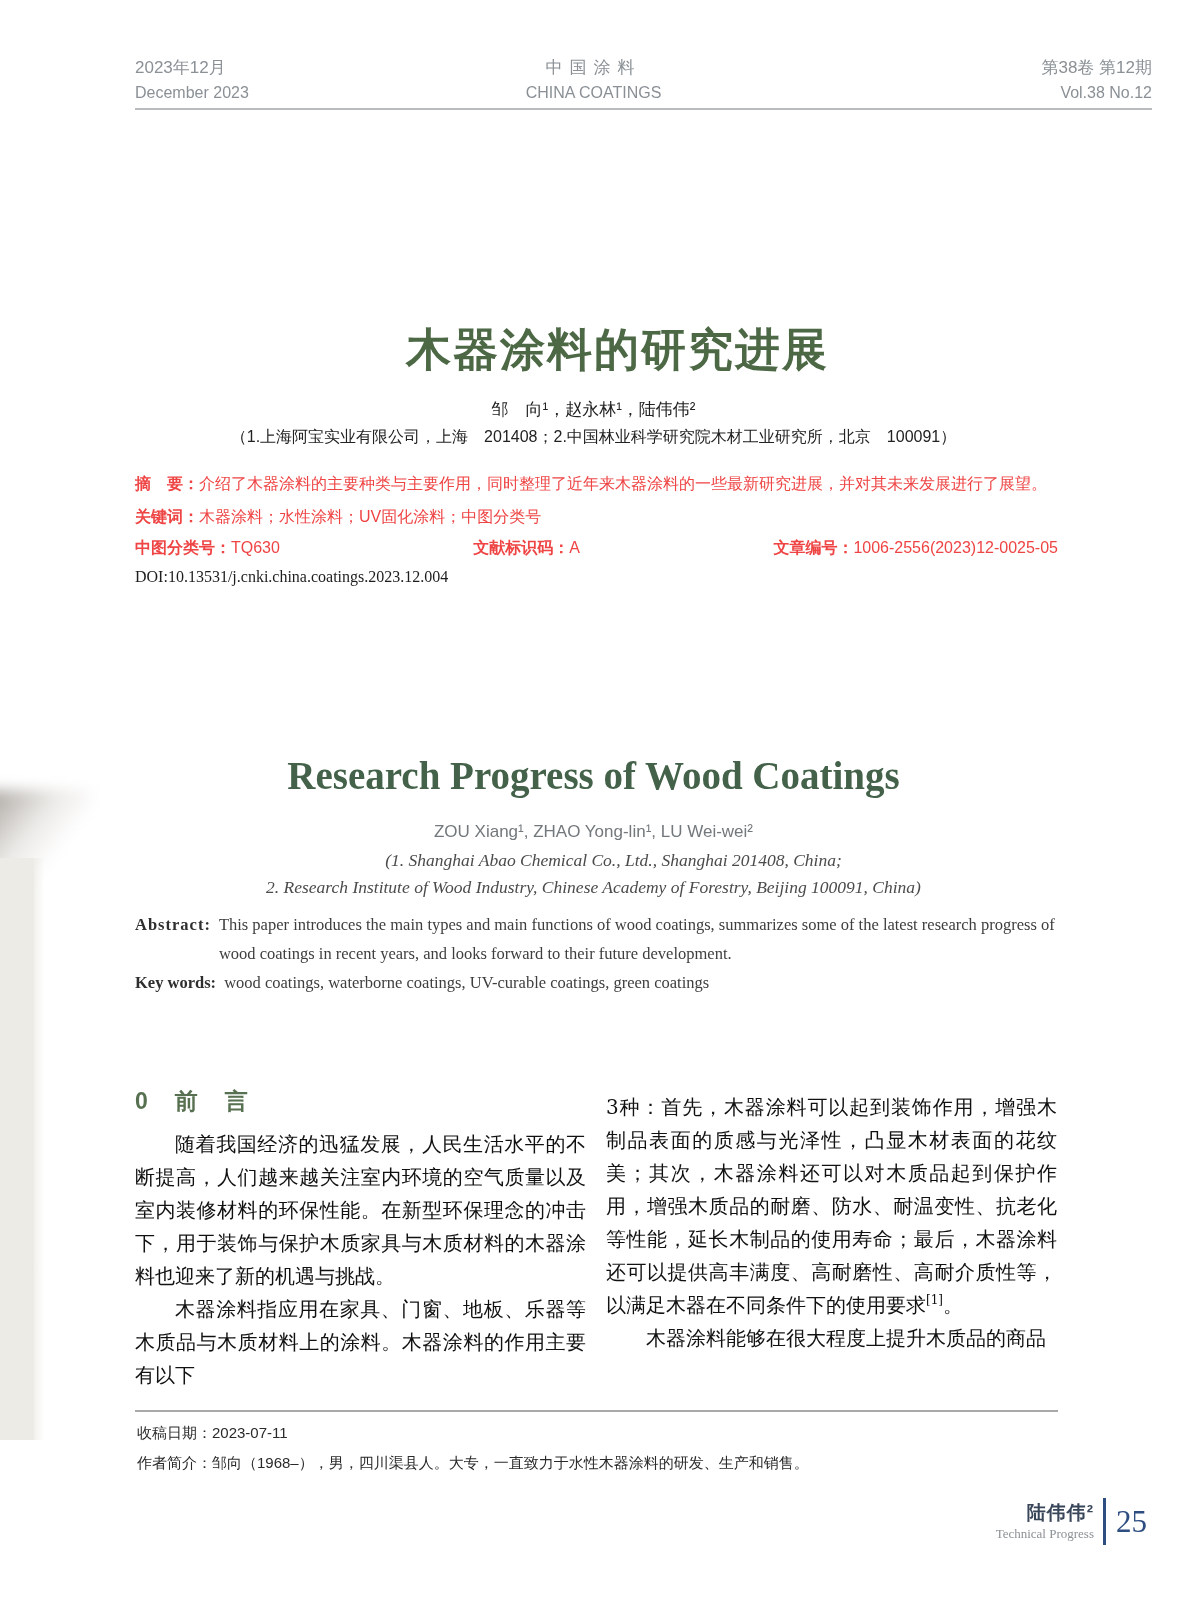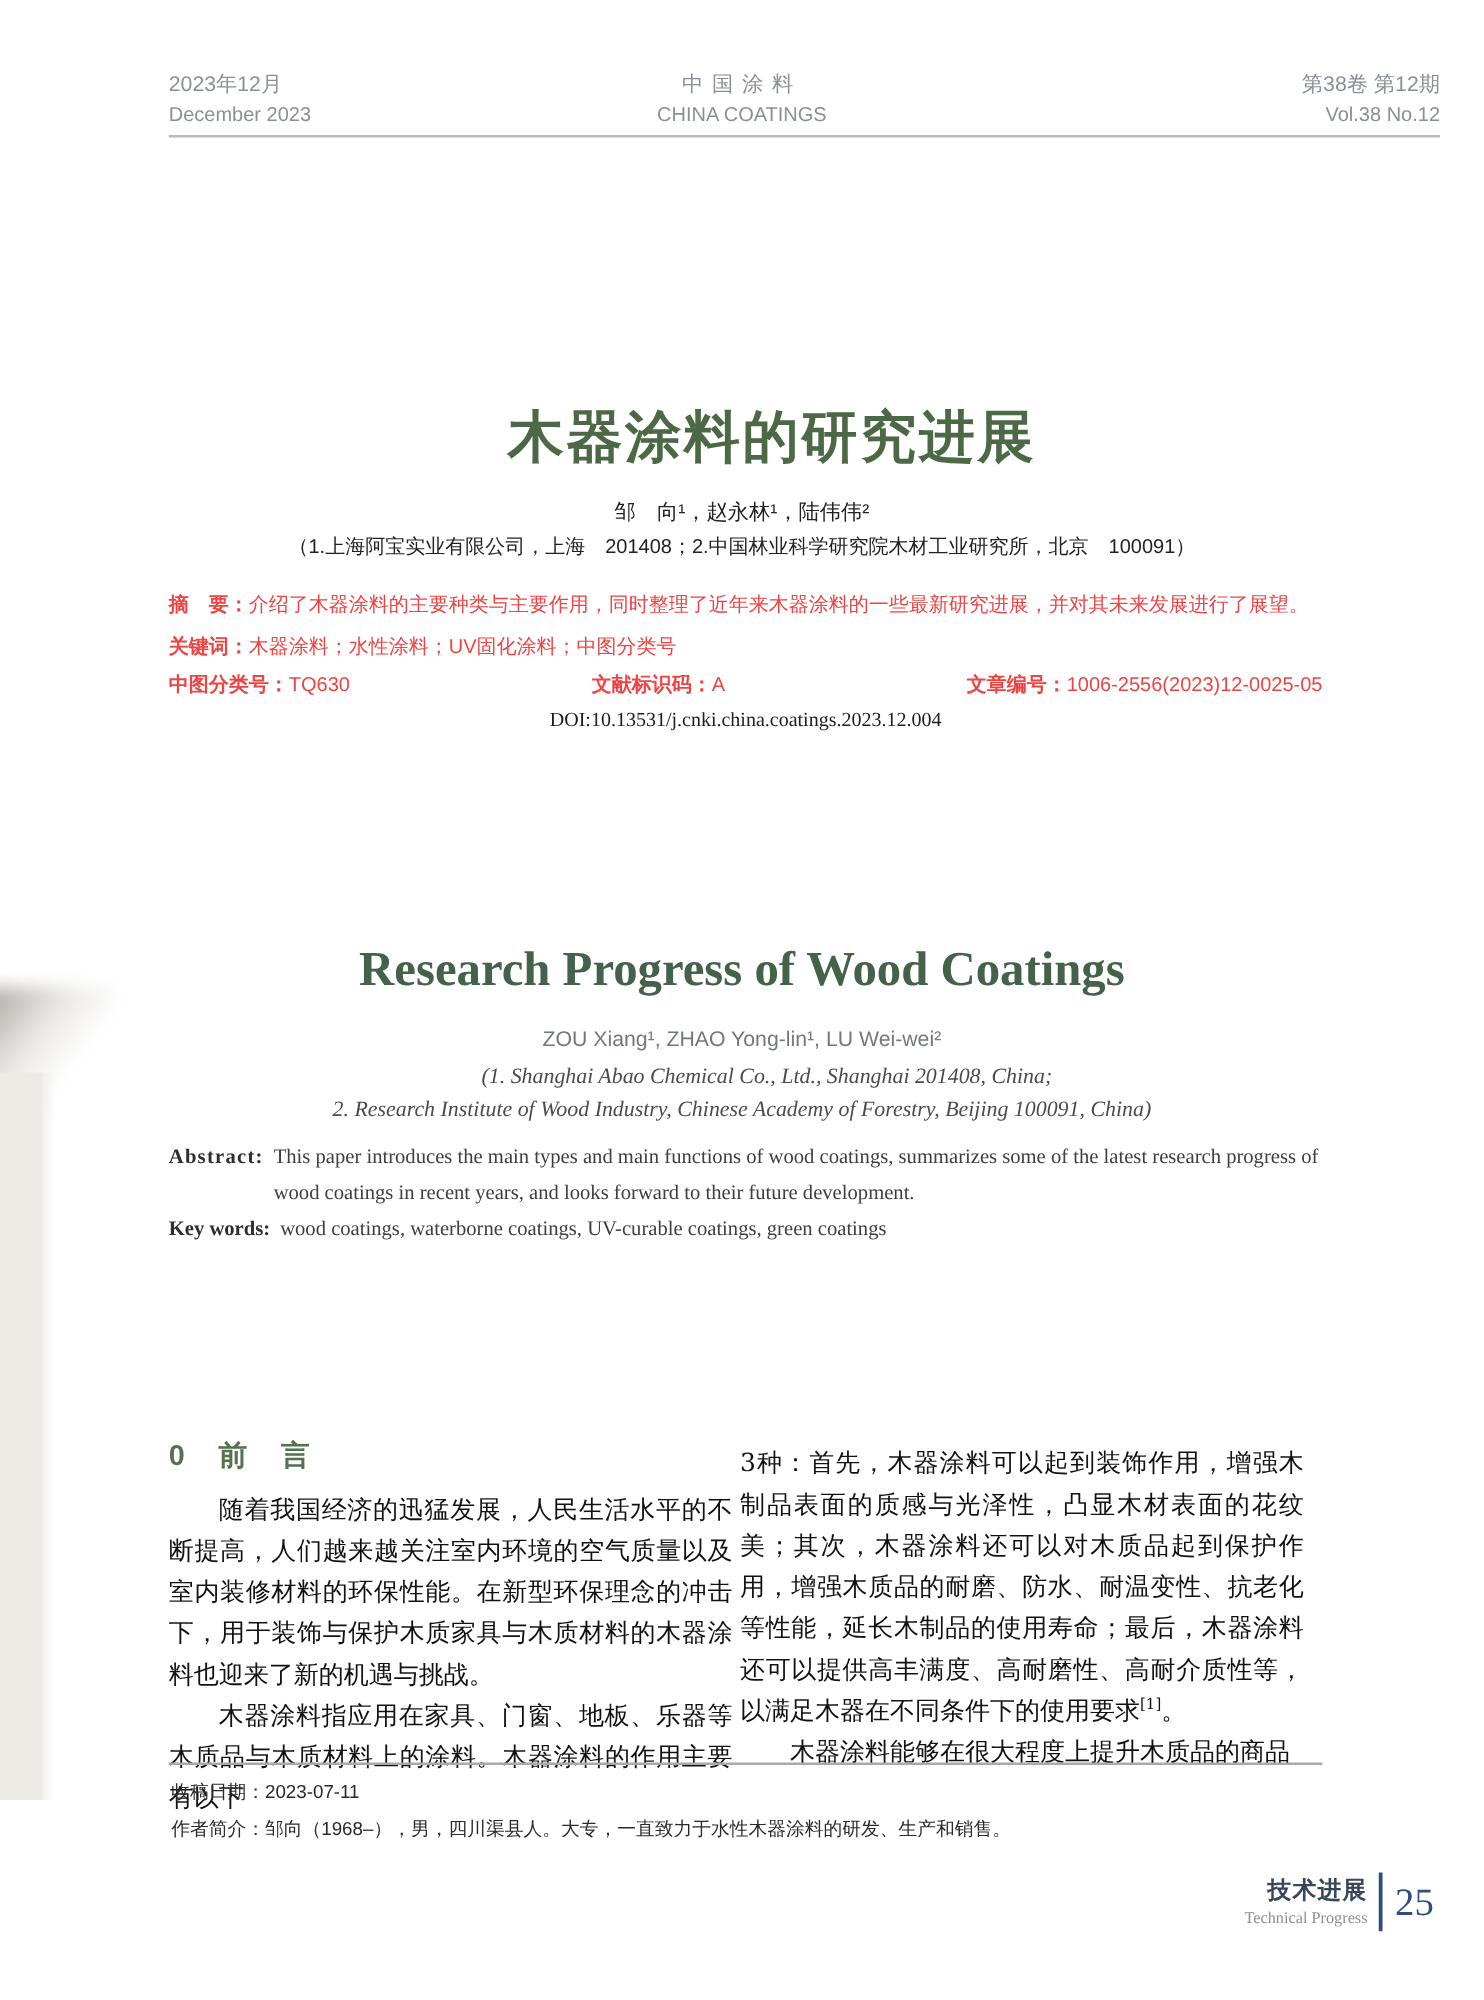--- a/index.html
+++ b/index.html
@@ -28,39 +28,39 @@
         font-size:45px;font-weight:700;color:#4c6845;letter-spacing:2px;margin-left:24px;}
   .authors-cn{position:absolute;top:398px;left:0;width:100%;text-align:center;font-size:17px;color:#222;}
   .affil-cn{position:absolute;top:427px;left:0;width:100%;text-align:center;font-size:16px;color:#222;}
 
   
   .meta{position:absolute;left:135px;width:923px;font-size:16px;color:#ef4444;}
   .meta-abstract{top:474px;display:flex;}
   .meta-keywords{top:507px;display:flex;}
   .meta-class{top:538px;display:flex;justify-content:space-between;}
   .meta .lbl{font-weight:700;white-space:nowrap;}
-  .meta-doi{top:568px;font-family:"Liberation Serif",serif;font-size:16px;color:#1d1d1d;text-align:center;}
+  .meta-doi{top:568px;font-family:"Liberation Serif",serif;font-size:16px;color:#1d1d1d;}
 
   
   .title-en{position:absolute;top:753px;left:0;width:100%;text-align:center;
         font-family:"Liberation Serif",serif;font-weight:700;font-size:39px;color:#44624a;}
   .authors-en{position:absolute;top:822px;left:0;width:100%;text-align:center;font-size:17px;color:#73787c;}
   .affil-en-1,.affil-en-2{position:absolute;left:0;width:100%;text-align:center;
         font-family:"Liberation Serif",serif;font-style:italic;font-size:17.5px;color:#4b4b4b;}
   .affil-en-1{top:850px;margin-left:20px;}
   .affil-en-2{top:877px;}
   .abs-en{position:absolute;top:910px;left:135px;width:925px;display:flex;
         font-family:"Liberation Serif",serif;font-size:16.5px;color:#3e3e3e;line-height:29px;}
   .abs-en .lbl{font-weight:700;letter-spacing:1px;color:#2e2e2e;white-space:nowrap;margin-right:8px;}
   .kw-en{position:absolute;top:968px;left:135px;width:925px;display:flex;
         font-family:"Liberation Serif",serif;font-size:16.5px;color:#3e3e3e;line-height:29px;}
   .kw-en .lbl{font-weight:700;white-space:nowrap;margin-right:8px;color:#2e2e2e;}
 
   
-  .cols{position:absolute;top:1146px;left:135px;width:924px;display:flex;gap:6px;}
+  .cols{position:absolute;top:1083px;left:135px;width:924px;display:flex;gap:20px;}
   .col{width:451px;font-family:"DejaVu Serif","Liberation Serif",serif;
         font-size:20px;line-height:33px;text-align:justify;color:#111;}
   .col-right{padding-top:8px;}
   .sec-head{font-family:"Liberation Sans",sans-serif;font-size:23px;font-weight:700;
         color:#577050;letter-spacing:2px;margin:0 0 9px 0;line-height:36px;}
   .col p{margin:0;text-indent:2em;}
   .col p.noindent{text-indent:0;}
   .col sup{font-size:12px;line-height:0;}
 
   
@@ -149,20 +149,20 @@
   <div class="fn-rule"></div>
   <div class="fn fn-received">
     <span>收稿日期：</span><span>2023-07-11</span>
   </div>
   <div class="fn fn-bio">
     <span>作者简介：</span><span>邹向（1968–），男，四川渠县人。大专，一直致力于水性木器涂料的研发、生产和销售。</span>
   </div>
 
   <div class="pfooter">
     <div class="labels">
-      <div class="sec-cn">技术进展</div>
+      <div class="sec-cn">陆伟伟²</div>
       <div class="sec-en">Technical Progress</div>
     </div>
     <div class="vbar"></div>
     <div class="pageno">25</div>
   </div>
 
 </div>
 
 </body></html>

